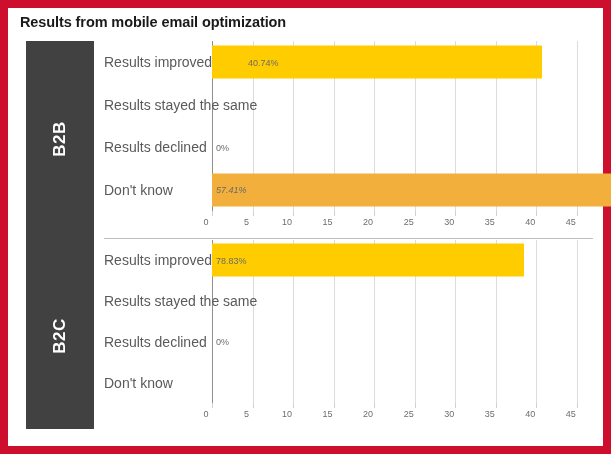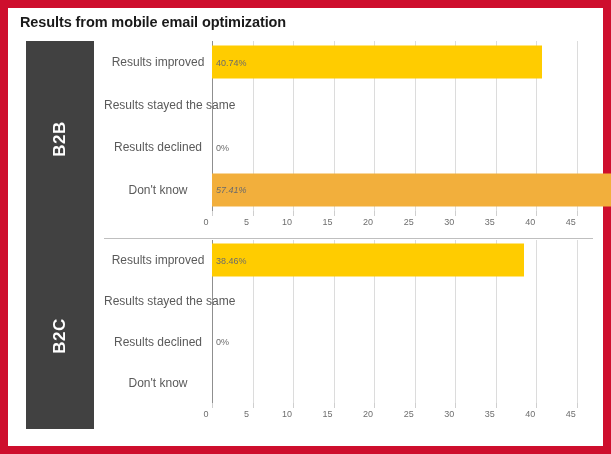--- a/index.html
+++ b/index.html
@@ -77,23 +77,23 @@
   }
   .row {
     position: relative;
     height: 25%;
     display: flex;
     align-items: center;
   }
   .row-label {
     width: 108px;
     flex: 0 0 108px;
-    text-align: center;
+    text-align: left;
     padding-right: 0;
-    font-size: 12px;
+    font-size: 14px;
     color: #5a5a5a;
     white-space: nowrap;
   }
   .track {
     position: relative;
     flex: 1 1 auto;
     height: 100%;
   }
   .bar {
     position: absolute;
@@ -184,21 +184,21 @@
           <div class="gridline" style="left: 202.66px;"></div>
           <div class="gridline" style="left: 243.191px;"></div>
           <div class="gridline" style="left: 283.723px;"></div>
           <div class="gridline" style="left: 324.255px;"></div>
           <div class="gridline" style="left: 364.787px;"></div>
         </div>
         <div class="rows">
           <div class="row">
             <div class="row-label">Results improved</div>
             <div class="track">
-              <div class="bar yellow" style="width: 330.254px;">
+              <div class="bar yellow" style="width: 330.254px; padding-left: 32px;">
                 <span class="bar-value">40.74%</span>
               </div>
             </div>
           </div>
           <div class="row">
             <div class="row-label">Results stayed the same</div>
           </div>
           <div class="row">
             <div class="row-label">Results declined</div>
             <div class="track">
@@ -250,21 +250,21 @@
           <div class="gridline" style="left: 243.191px;"></div>
           <div class="gridline" style="left: 283.723px;"></div>
           <div class="gridline" style="left: 324.255px;"></div>
           <div class="gridline" style="left: 364.787px;"></div>
         </div>
         <div class="rows">
           <div class="row">
             <div class="row-label">Results improved</div>
             <div class="track">
               <div class="bar yellow" style="width: 311.771px;">
-                <span class="bar-value">38.46%</span>
+                <span class="bar-value">78.83%</span>
               </div>
             </div>
           </div>
           <div class="row">
             <div class="row-label">Results stayed the same</div>
           </div>
           <div class="row">
             <div class="row-label">Results declined</div>
             <div class="track">
               <div class="bar none" style="width: 0px;">

